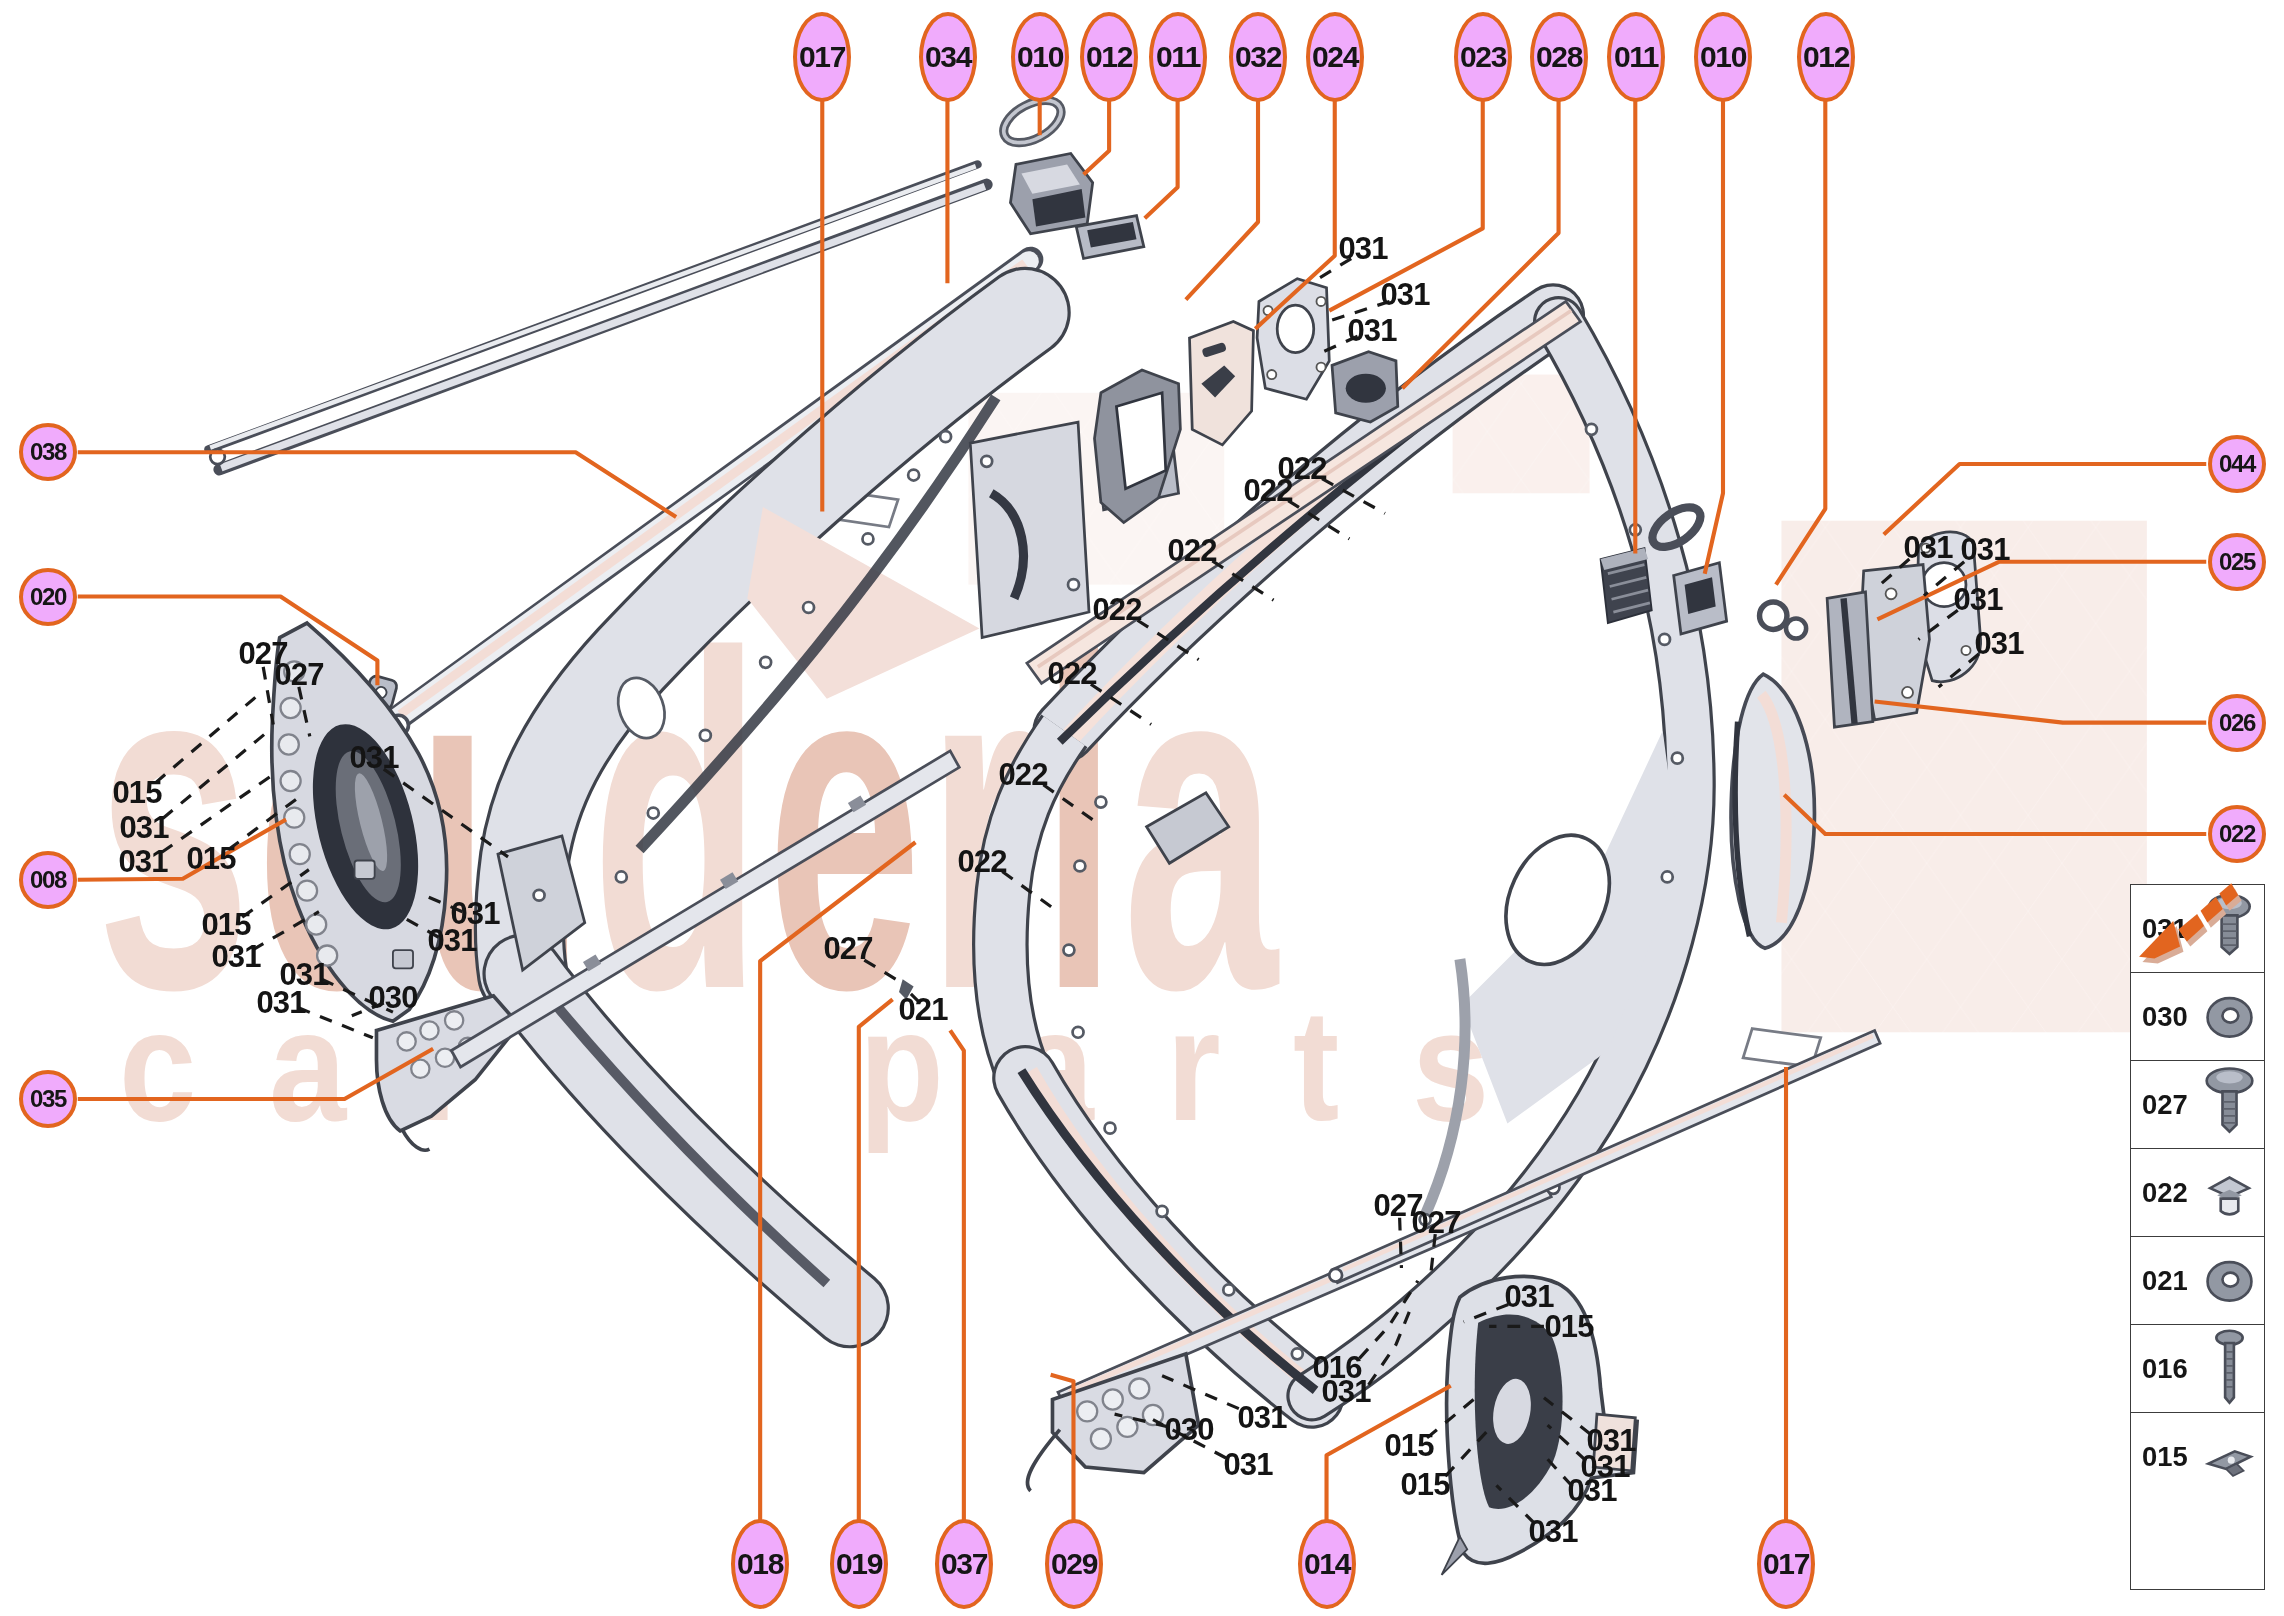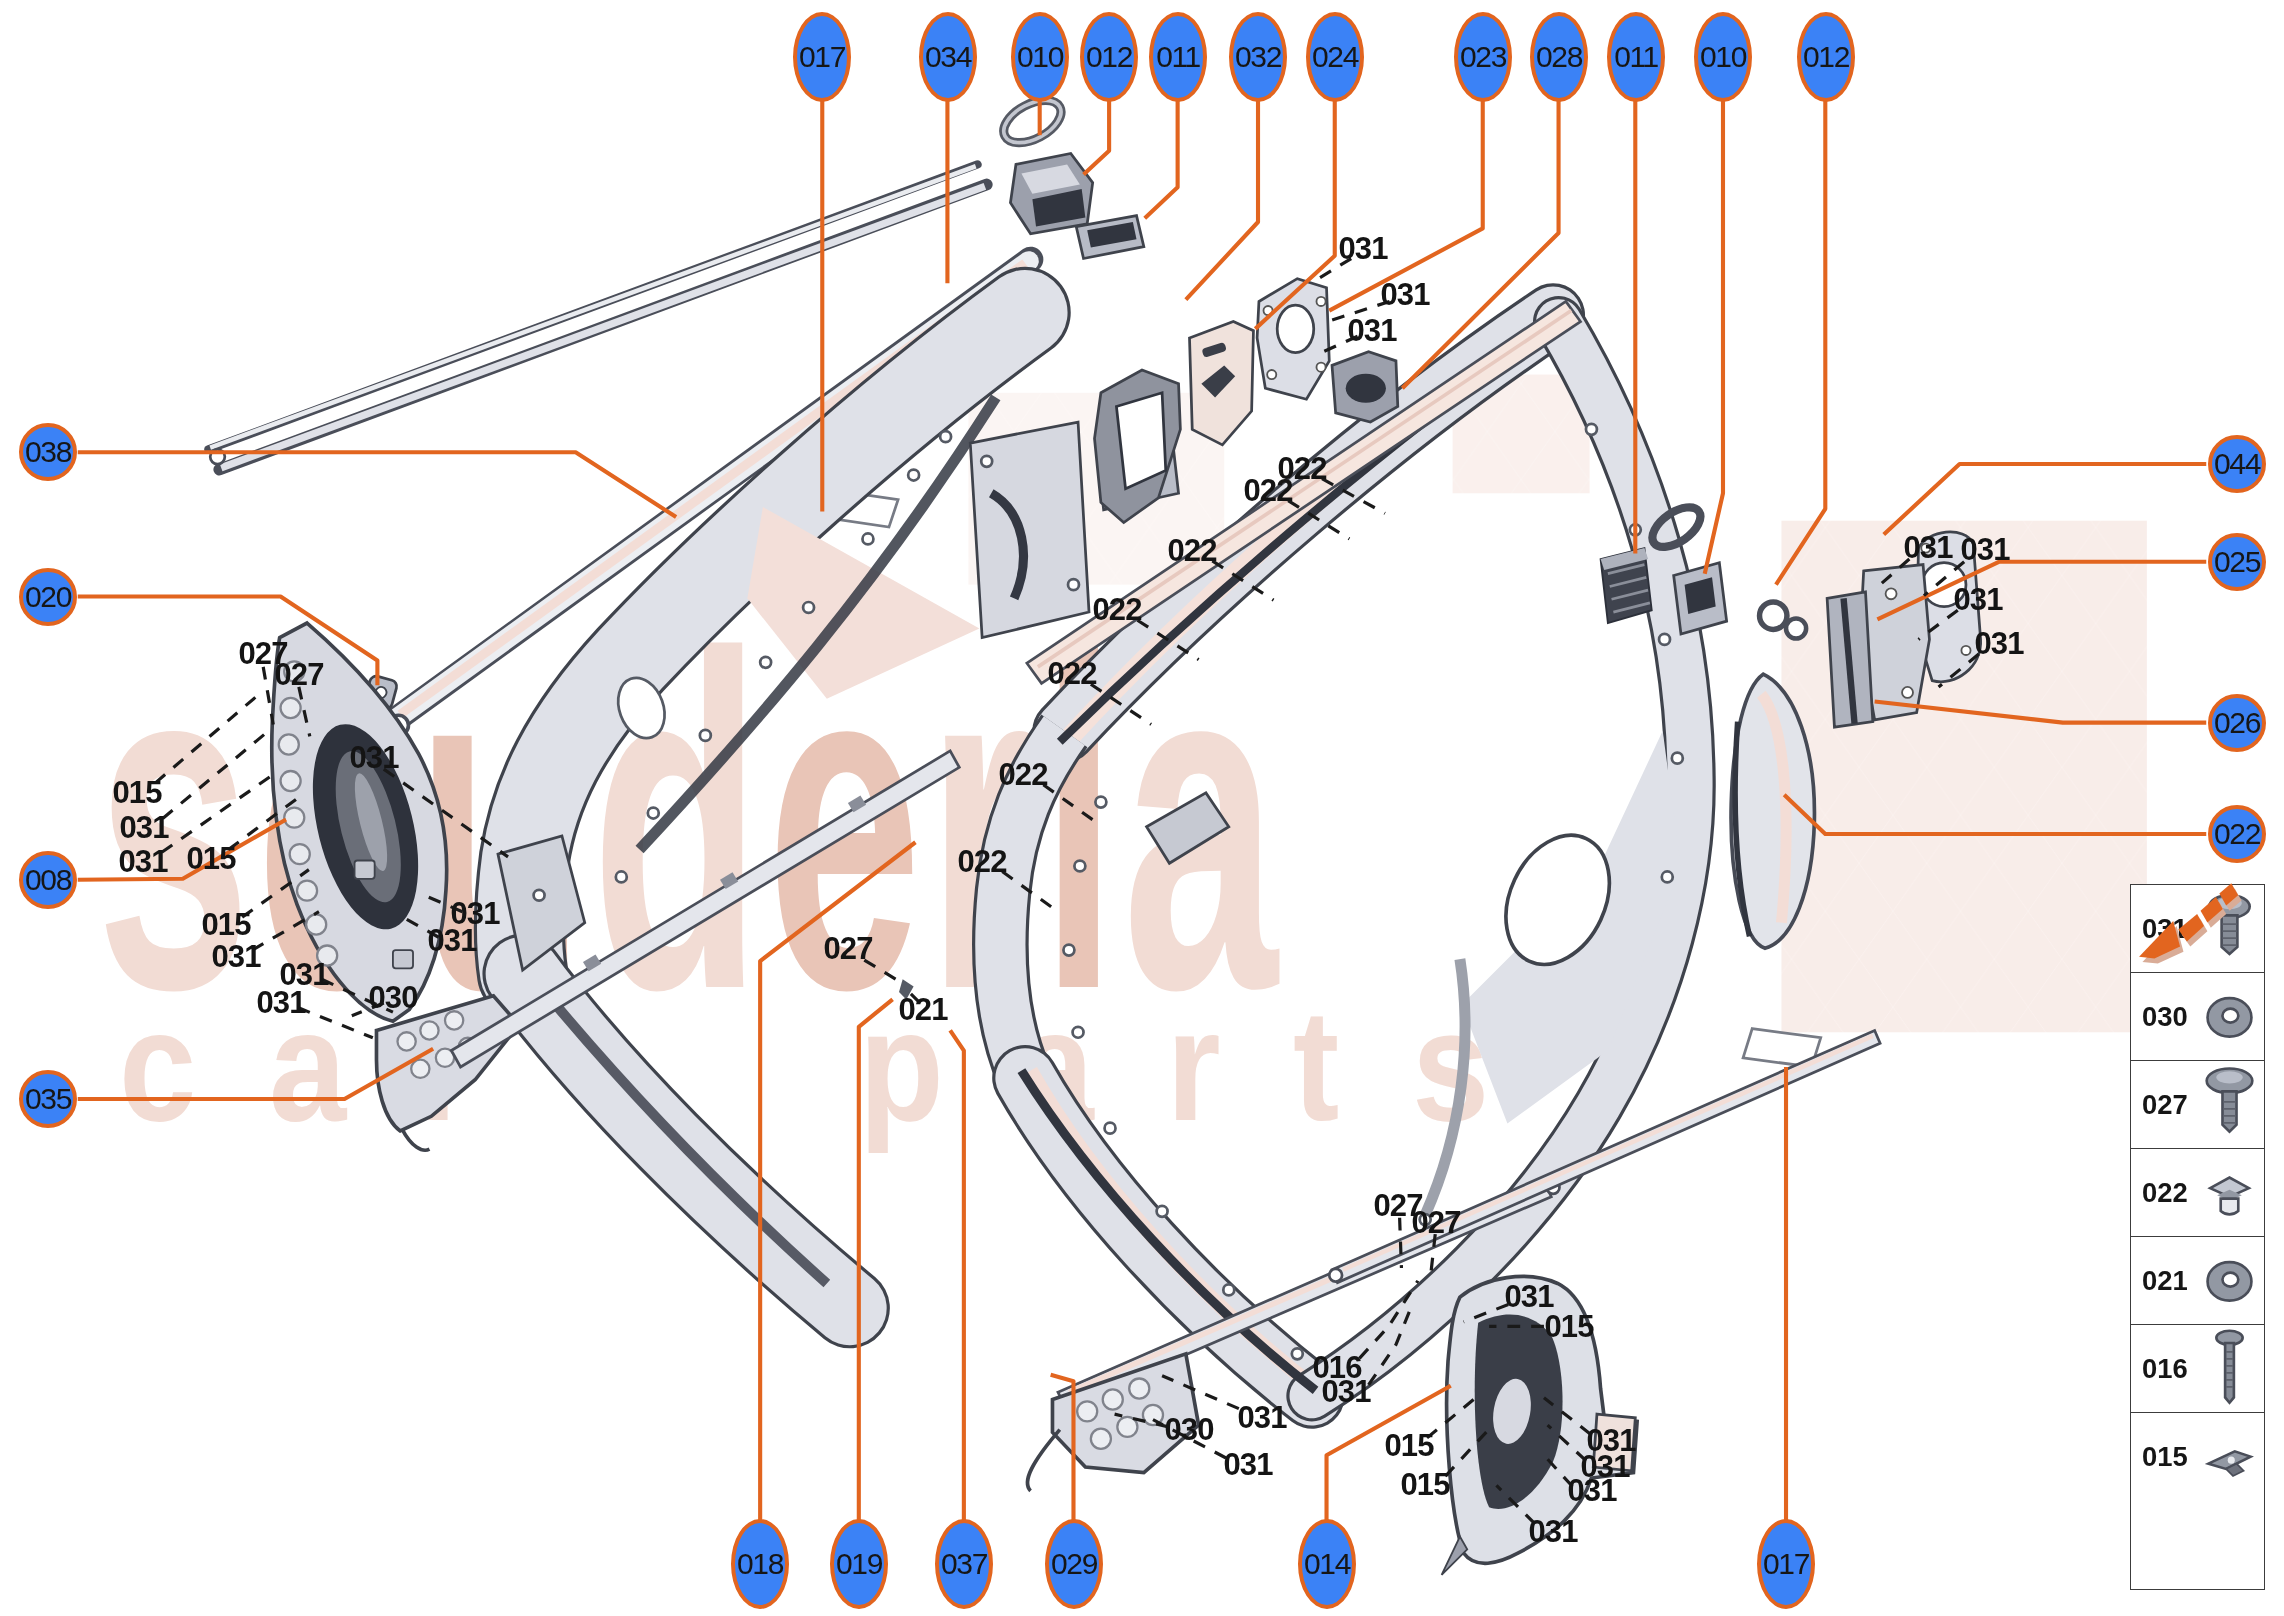--- a/index.html
+++ b/index.html
@@ -6,24 +6,24 @@
   #canvas{position:relative;width:2284px;height:1616px;background:#fff;overflow:hidden;
           font-family:"Liberation Sans",sans-serif;}
   #canvas *{box-sizing:border-box;}
   .wm{position:absolute;color:#f2dcd4;font-weight:bold;white-space:nowrap;transform-origin:left top;user-select:none;}
   #wm1{left:96px;top:585px;font-size:914px;line-height:1;letter-spacing:16.4px;transform:scaleX(.305) scaleY(.52);}
   #wm1 .d{color:#e9c5b7;}
   #wm2l{left:119px;top:987px;font-size:302px;line-height:1;letter-spacing:37px;transform:scaleX(.46) scaleY(.52);}
   #wm2r{left:859px;top:987px;font-size:302px;line-height:1;letter-spacing:37px;transform:scaleX(.46) scaleY(.52);}
   svg{position:absolute;left:0;top:0;overflow:visible;}
   .badge{position:absolute;display:flex;align-items:center;justify-content:center;
-         border:4.6px solid #E2651F;background:#3b82f6;color:#161616;font-weight:normal;
+         border:4.6px solid #E2651F;background:#f0abfc;color:#161616;font-weight:bold;
          transform:translate(-50%,-50%);z-index:6;letter-spacing:-1.4px;}
   .badge.oval{width:58px;height:90px;border-radius:50%;font-size:30px;}
-  .badge.circle{width:58px;height:58px;border-radius:50%;font-size:30px;}
+  .badge.circle{width:58px;height:58px;border-radius:50%;font-size:24px;}
   .lbl{position:absolute;transform:translate(-50%,-50%);font-weight:bold;font-size:31px;
        color:#141414;z-index:5;white-space:nowrap;letter-spacing:-0.9px;}
   #legend{position:absolute;left:2130px;top:884px;width:135px;background:#fff;
           border:1.8px solid #3c3c3c;z-index:7;}
   .legrow{height:88px;border-bottom:1.8px solid #3c3c3c;display:flex;align-items:center;
           justify-content:space-between;padding:0 8.2px 0 11px;}
   .legrow:last-child{border-bottom:none;}
   .legrow .num{font-weight:bold;font-size:27.4px;color:#161616;}
   .legrow svg{position:static;flex:0 0 auto;}
   #logo-cell{height:88px;display:flex;align-items:center;justify-content:center;}

